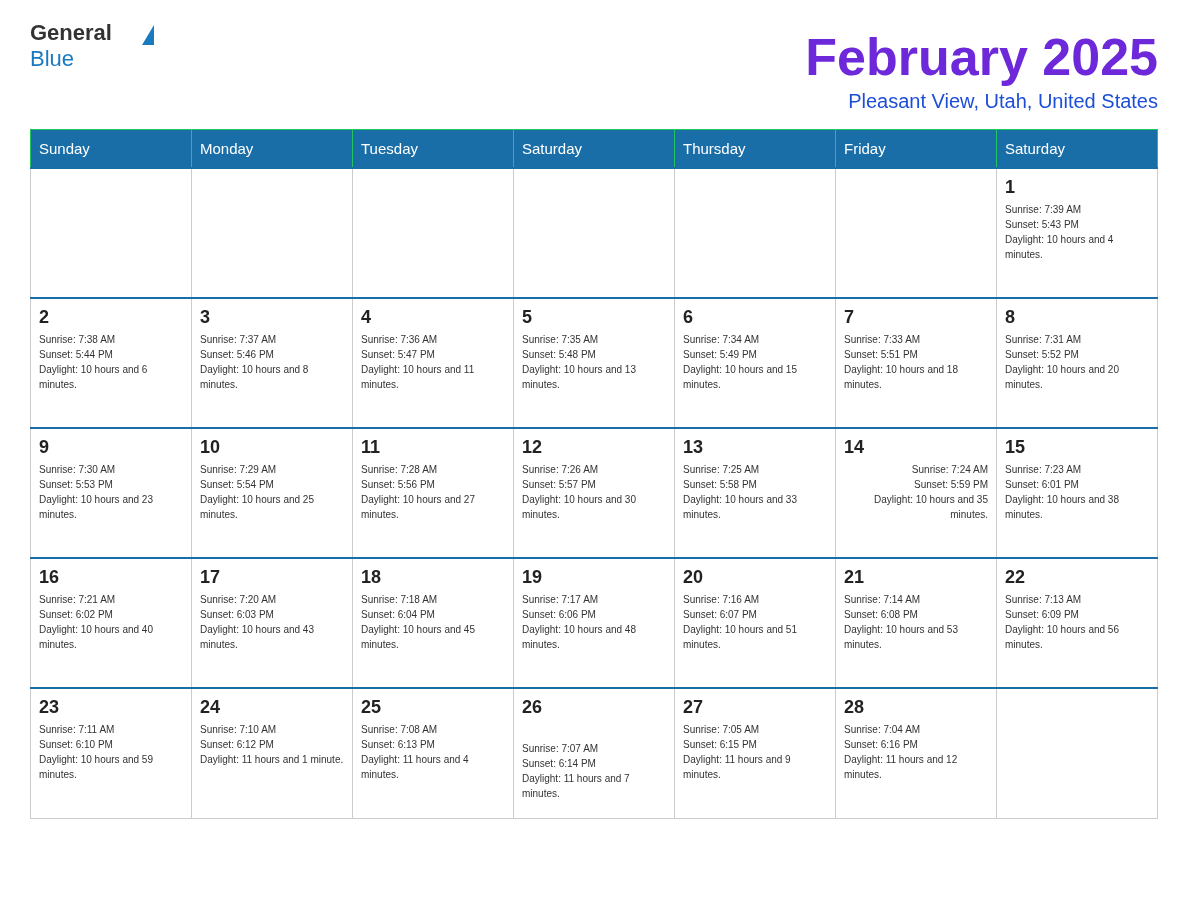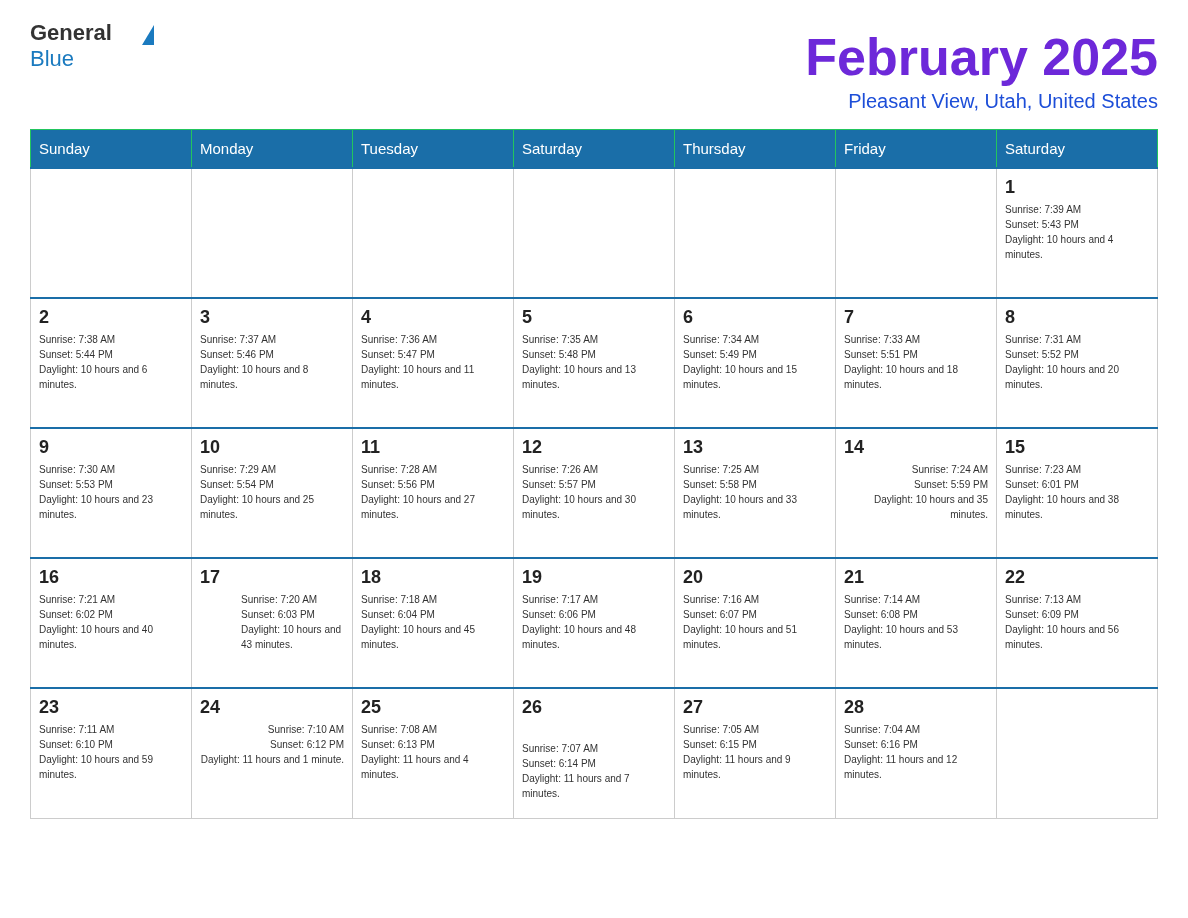--- a/index.html
+++ b/index.html
@@ -233,21 +233,21 @@
       </tr>
       <tr>
         <td>
           <span class="day-number">16</span>
           <div class="day-info" style="white-space: pre-line;">Sunrise: 7:21 AM
 Sunset: 6:02 PM
 Daylight: 10 hours and 40 minutes.</div>
         </td>
         <td>
           <span class="day-number">17</span>
-          <div class="day-info" style="white-space: pre-line; margin-left: 41px;">Sunrise: 7:20 AM
+          <div class="day-info" style="white-space: pre-line;">Sunrise: 7:20 AM
 Sunset: 6:03 PM
 Daylight: 10 hours and 43 minutes.</div>
         </td>
         <td>
           <span class="day-number">18</span>
           <div class="day-info" style="white-space: pre-line;">Sunrise: 7:18 AM
 Sunset: 6:04 PM
 Daylight: 10 hours and 45 minutes.</div>
         </td>
         <td>
@@ -277,21 +277,21 @@
       </tr>
       <tr>
         <td>
           <span class="day-number">23</span>
           <div class="day-info" style="white-space: pre-line;">Sunrise: 7:11 AM
 Sunset: 6:10 PM
 Daylight: 10 hours and 59 minutes.</div>
         </td>
         <td>
           <span class="day-number">24</span>
-          <div class="day-info" style="white-space: pre-line; text-align: right;">Sunrise: 7:10 AM
+          <div class="day-info" style="white-space: pre-line;">Sunrise: 7:10 AM
 Sunset: 6:12 PM
 Daylight: 11 hours and 1 minute.</div>
         </td>
         <td>
           <span class="day-number">25</span>
           <div class="day-info" style="white-space: pre-line;">Sunrise: 7:08 AM
 Sunset: 6:13 PM
 Daylight: 11 hours and 4 minutes.</div>
         </td>
         <td>

